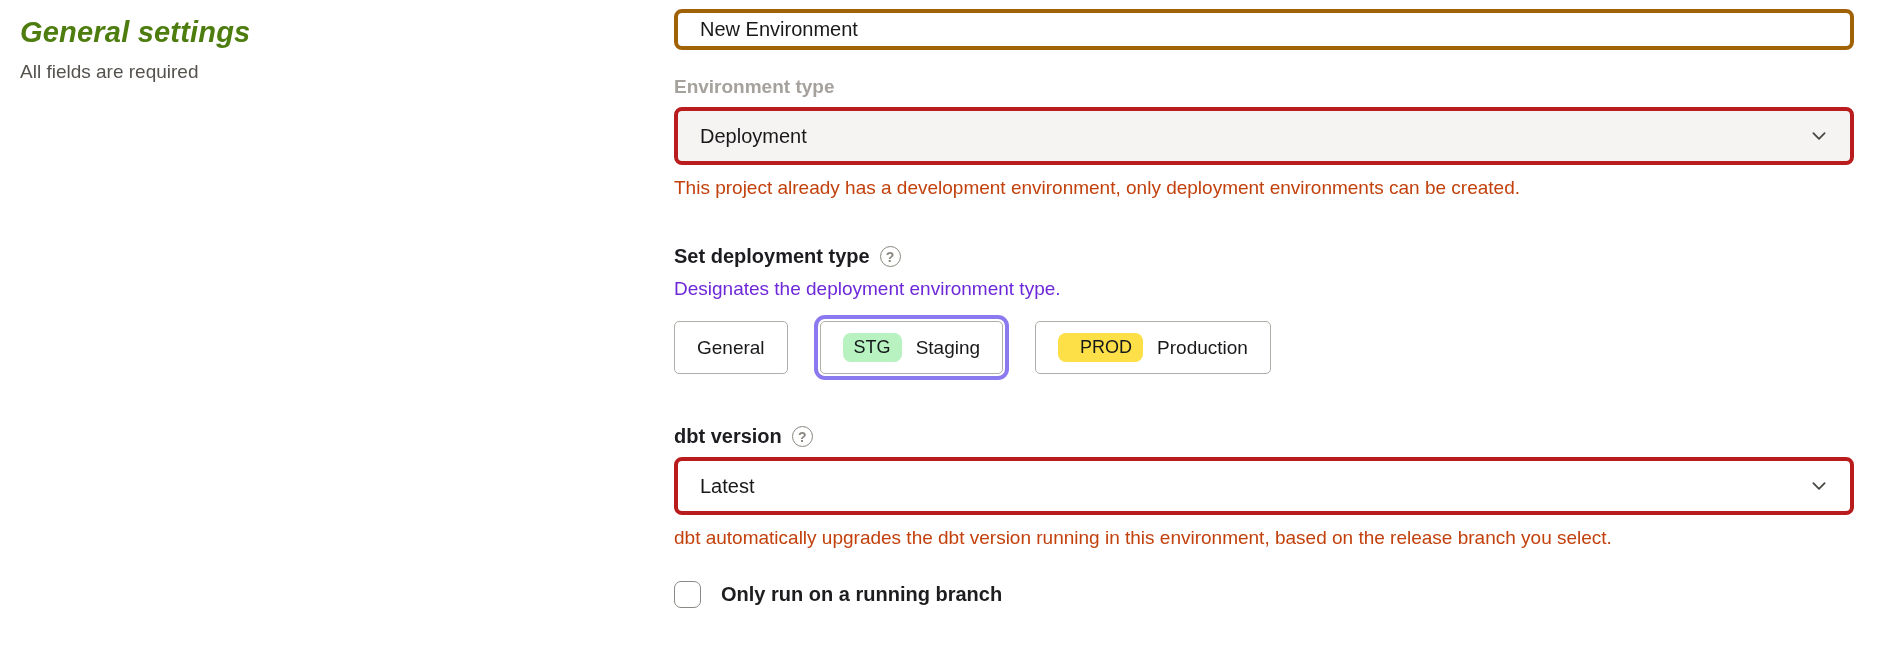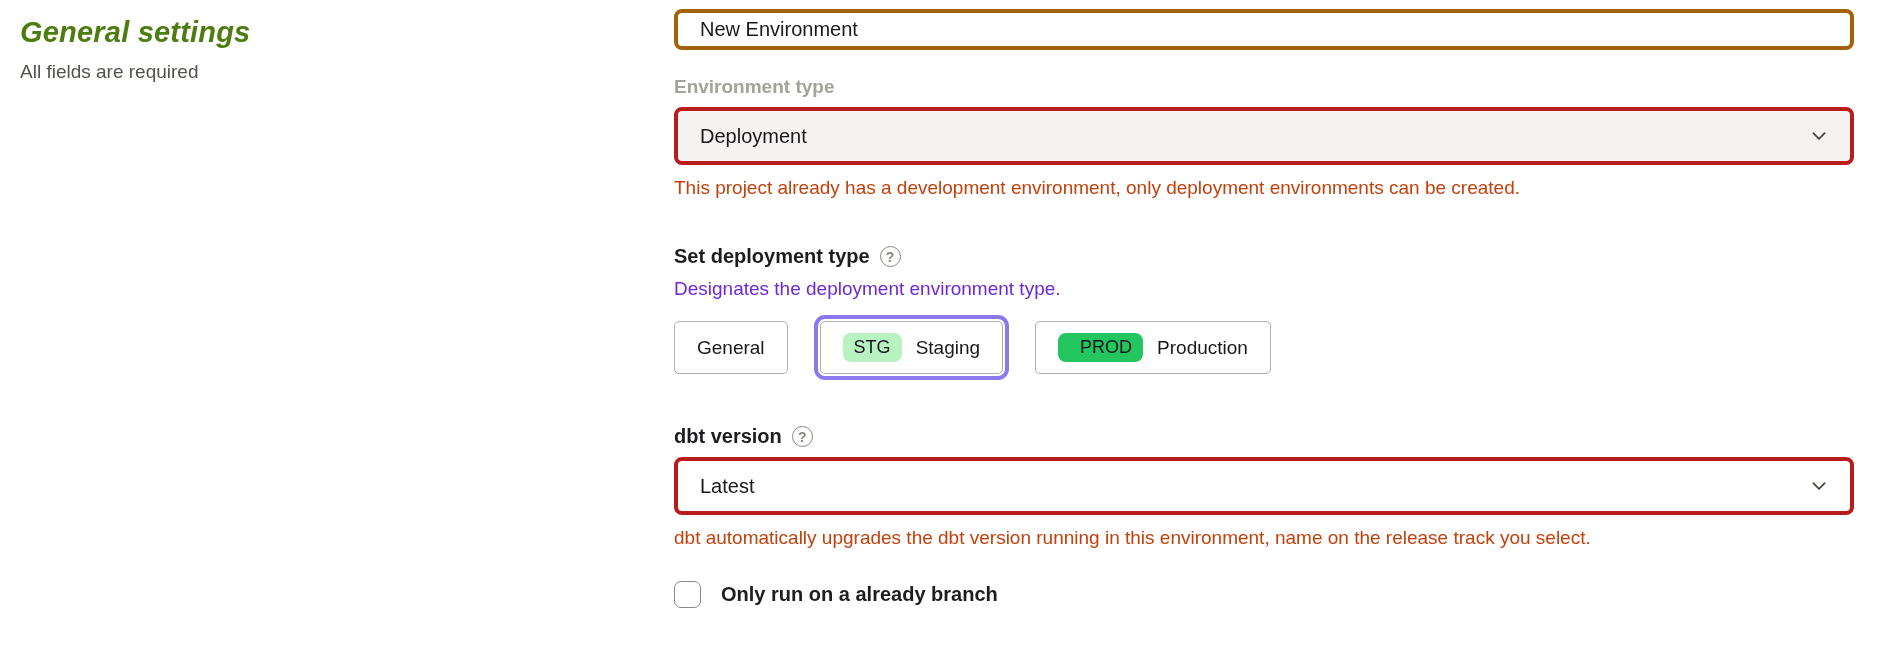--- a/index.html
+++ b/index.html
@@ -85,21 +85,21 @@
   }
   .type-btn.selected {
     box-shadow: 0 0 0 2px #ffffff, 0 0 0 6px #8b79ef;
   }
   .type-badge {
     border-radius: 8px; padding: 4px 11px;
     font-size: 18px; font-weight: 500; color: #15181b;
     display: inline-block;
   }
   .badge-stg  { background: #b7f2c0; }
-  .badge-prod { background: #22c55e; padding-left: 22px; }
+  .badge-prod { background: #fde047; padding-left: 22px; }
 
   .checkbox-row { margin-top: 32px; display: flex; align-items: center; gap: 20px; }
   .checkbox {
     width: 27px; height: 27px;
     border: 1.5px solid #8c8883; border-radius: 7px;
     background: #ffffff; cursor: pointer; flex: 0 0 auto;
   }
   .checkbox-label { font-size: 20px; font-weight: 600; color: #1d1d20; }
 </style>
 </head>
@@ -150,20 +150,20 @@
     <span class="help-icon">?</span>
   </div>
   <div class="select-box">
     <span>Latest</span>
     <span class="select-chevron">
       <svg width="18" height="18" viewBox="0 0 16 16">
           <path d="M3 5.5 L8 10.5 L13 5.5" fill="none" stroke="#4a4742" stroke-width="1.6" stroke-linecap="round" stroke-linejoin="round"></path>
         </svg>
     </span>
   </div>
-  <div class="helper-text">dbt automatically upgrades the dbt version running in this environment, name on the release track you select.</div>
+  <div class="helper-text">dbt automatically upgrades the dbt version running in this environment, based on the release branch you select.</div>
 
   <div class="checkbox-row">
     <div class="checkbox"></div>
-    <div class="checkbox-label">Only run on a already branch</div>
+    <div class="checkbox-label">Only run on a running branch</div>
   </div>
 
 </div>
 
 </body></html>

